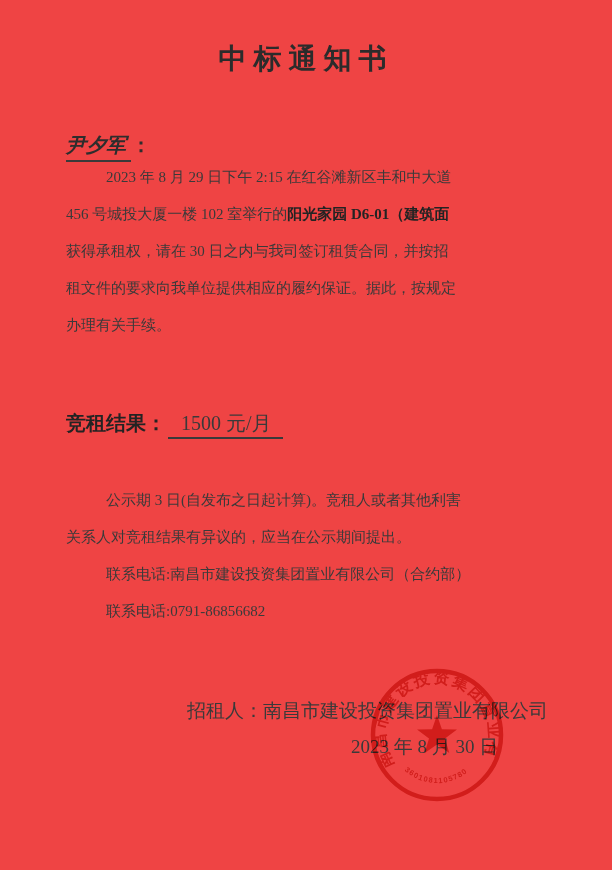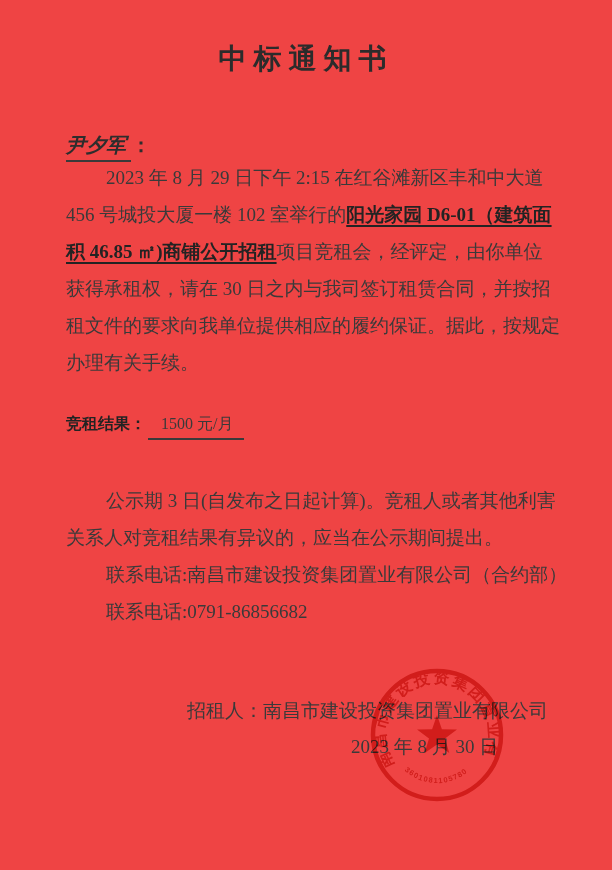--- a/index.html
+++ b/index.html
@@ -33,39 +33,38 @@
   }
   .addressee-name {
     display: inline-block;
     font-weight: bold;
     font-style: italic;
     border-bottom: 2px solid #3a3a3a;
     padding: 0 5px 0 0;
     color: #2d2d2d;
   }
   .addressee-colon { font-weight: bold; color: #2d2d2d; }
-  .para { position: absolute; left: 66px; font-size: 19px; }
+  .para { position: absolute; left: 66px; font-size: 15px; }
   .para .line {
     height: 37px;
     line-height: 37px;
     white-space: nowrap;
   }
   .indent { padding-left: 40px; }
   .em {
     font-weight: bold;
     color: #232323;
-    text-decoration: underline;
     text-decoration-thickness: 2px;
     text-underline-offset: 4px;
   }
   .p1 { top: 159px; }
   .result-line {
     position: absolute;
     left: 66px; top: 405px;
-    font-size: 16px;
+    font-size: 20px;
     line-height: 37px;
     white-space: nowrap;
   }
   .result-label { font-weight: bold; color: #232323; }
   .result-value {
     display: inline-block;
     border-bottom: 2px solid #3a3a3a;
     padding: 0 11px 1px 13px;
     margin-left: 2px;
     line-height: 26px;
@@ -111,23 +110,20 @@
   </div>
 
   <div class="para p1">
     <div class="line indent">
       <span>2023 年 8 月 29 日下午 2:15 在红谷滩新区丰和中大道</span>
     </div>
     <div class="line">
       <span>456 号城投大厦一楼 102 室举行的</span><span class="em">阳光家园 D6-01（建筑面</span>
     </div>
     <div class="line">
-      <span class="em">积 46.85 ㎡)商铺公开招租</span><span>项目竞租会，经评定，由你单位</span>
-    </div>
-    <div class="line">
       <span>获得承租权，请在 30 日之内与我司签订租赁合同，并按招</span>
     </div>
     <div class="line">
       <span>租文件的要求向我单位提供相应的履约保证。据此，按规定</span>
     </div>
     <div class="line">
       <span>办理有关手续。</span>
     </div>
   </div>
 

